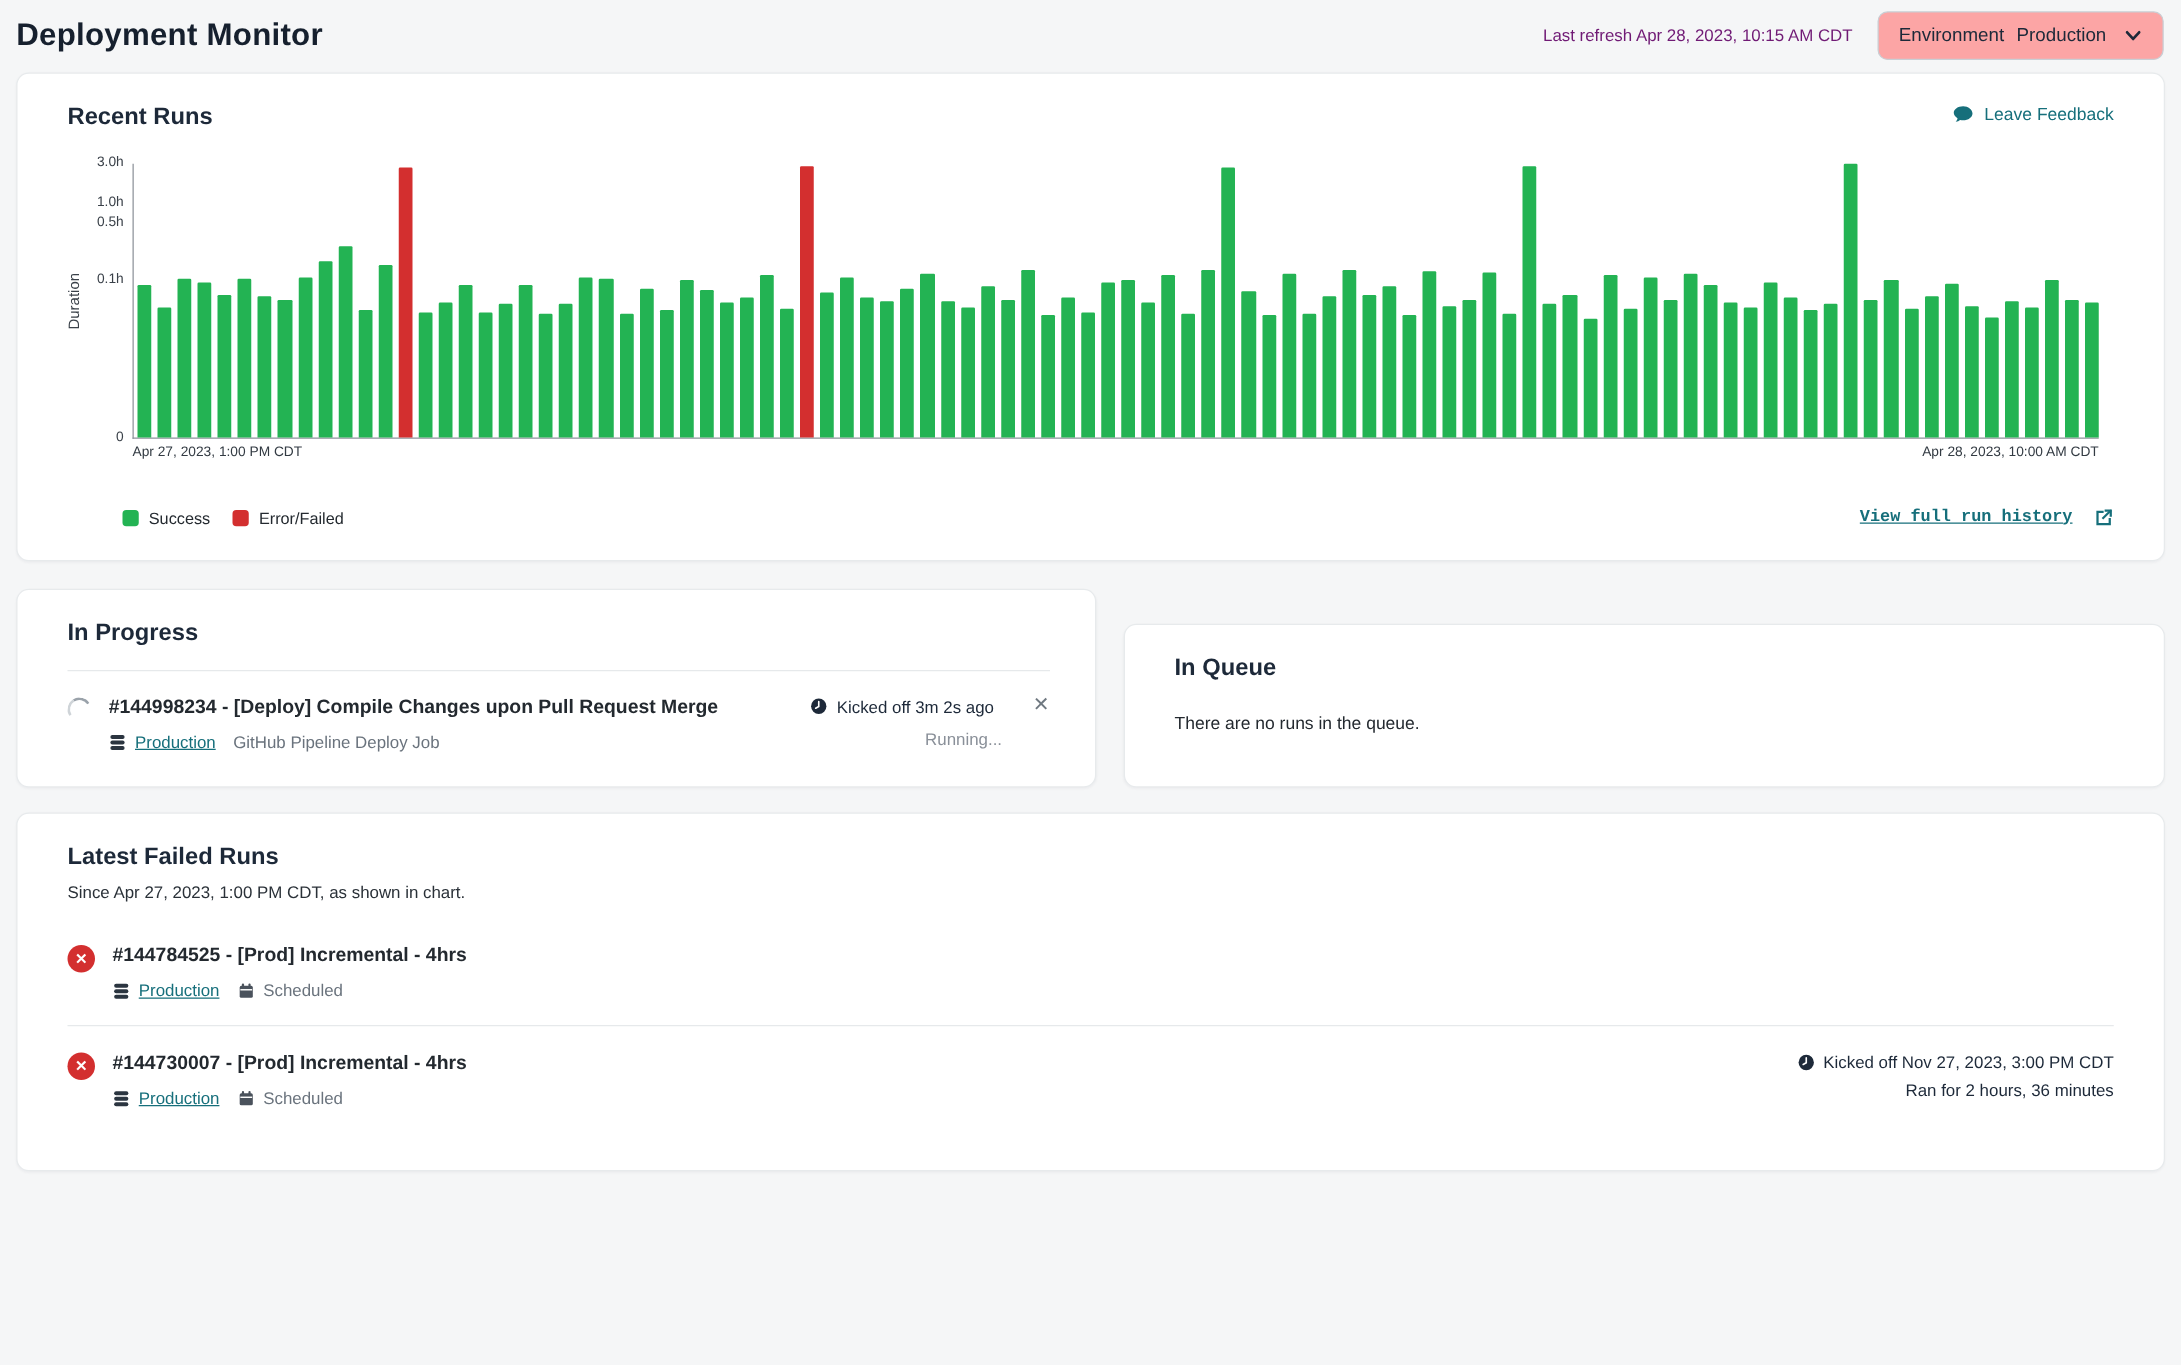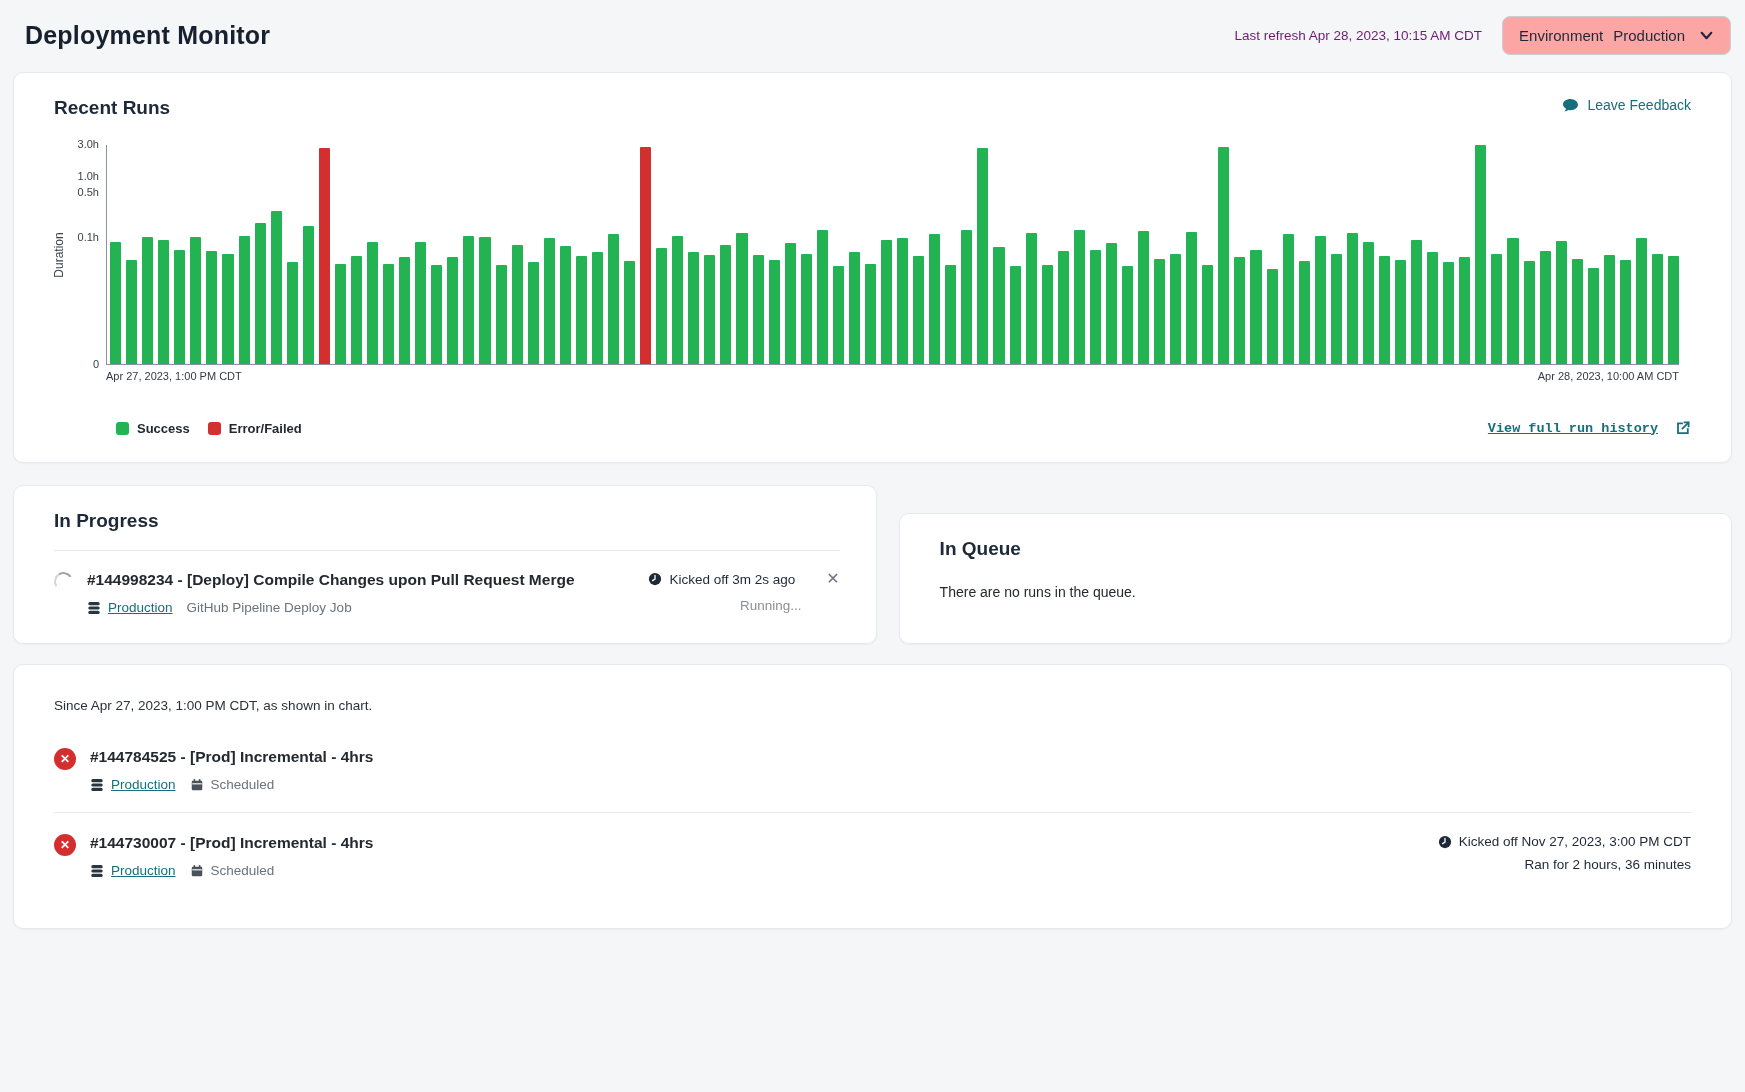--- a/index.html
+++ b/index.html
@@ -5,21 +5,21 @@
   * { box-sizing: border-box; }
   html,body { margin:0; padding:0; }
   body {
     width:1745px; height:1092px; overflow:hidden;
     background:var(--page-bg,#f5f6f7);
     font-family:"Liberation Sans", sans-serif;
     color:#1d2939;
   }
   
   .page-header { display:flex; align-items:center; justify-content:space-between; padding:9px 14px 10px 13px; }
-  .page-title { font-size:25px; font-weight:700; color:#16202e; margin:12px; letter-spacing:.2px; }
+  .page-title { font-size:25px; font-weight:700; color:#16202e; margin:0; letter-spacing:.2px; }
   .header-right { display:flex; align-items:center; gap:20px; }
   .last-refresh { font-size:13.5px; color:#701a75; }
   .env-dropdown {
     display:flex; align-items:center; gap:10px;
     background:#fca5a5; border:1px solid #c9ced4; border-radius:8px;
     padding:10px 16px; font-size:15px; color:#1d2939; cursor:pointer;
     font-family:inherit;
   }
   .env-dropdown .chev { margin-left:4px; display:flex; }
   
@@ -42,21 +42,21 @@
   .bars { position:absolute; left:3px; right:0; top:0; bottom:0; display:flex; align-items:flex-end; gap:5px; }
   .bar { flex:1 1 0; border-radius:1px 1px 0 0; }
   .ytick { position:absolute; right:calc(100% + 8px); transform:translateY(50%); font-size:11px; color:#3a4149; white-space:nowrap; }
   .ylabel {
     position:absolute; left:-48px; top:50%;
     transform:translate(-50%,-50%) rotate(-90deg);
     font-size:12px; color:#3a4149; white-space:nowrap;
   }
   .xlabels { display:flex; justify-content:space-between; margin:5px 12px 0 52px; font-size:11px; color:#333b43;gap:44px; }
   .chart-footer { display:flex; align-items:center; justify-content:space-between; margin-top:38px; }
-  .legend { display:flex; gap:18px; margin-left:62px;font-weight:bold; }
+  .legend { display:flex; gap:18px; margin-left:44px; }
   .legend-item { display:flex; align-items:center; gap:8px; font-size:13px; color:#23292f; }
   .legend-swatch { width:13px; height:13px; border-radius:3px; }
   .history-link { display:flex; align-items:center; gap:17px; font-size:13.5px; font-weight:600; color:var(--teal,#166f7b); cursor:pointer;font-family:Liberation Mono, monospace; }
   .history-link .txt { text-decoration:underline; }
   
   .two-col { display:flex; gap:22px; margin-bottom:20px; align-items:stretch; }
   .card-progress { flex:1.04 1 0; padding:24px 36px 28px 40px; }
   .card-queue { flex:1 1 0; padding:24px 36px 28px 40px;margin-top:28px; }
   .divider { border:none; border-top:1px solid #e6e9eb; margin:18px 0 0 0; }
   .run-row { display:flex; align-items:flex-start; padding-top:20px; }
@@ -302,20 +302,21 @@
       </div>
     </section>
 
     <section class="card card-queue">
       <h2>In Queue</h2>
       <div class="queue-empty">There are no runs in the queue.</div>
     </section>
   </div>
 
   <section class="card card-failed">
+    <h2>Latest Failed Runs</h2>
     <div class="failed-sub">Since Apr 27, 2023, 1:00 PM CDT, as shown in chart.</div>
 
     <div class="failed-list">
       <div class="failed-row">
         <div class="err-badge">✕</div>
         <div class="run-main">
           <div class="run-title">#144784525 - [Prod] Incremental - 4hrs</div>
           <div class="run-meta">
             <span class="meta-chip">
               <span class="icon">

